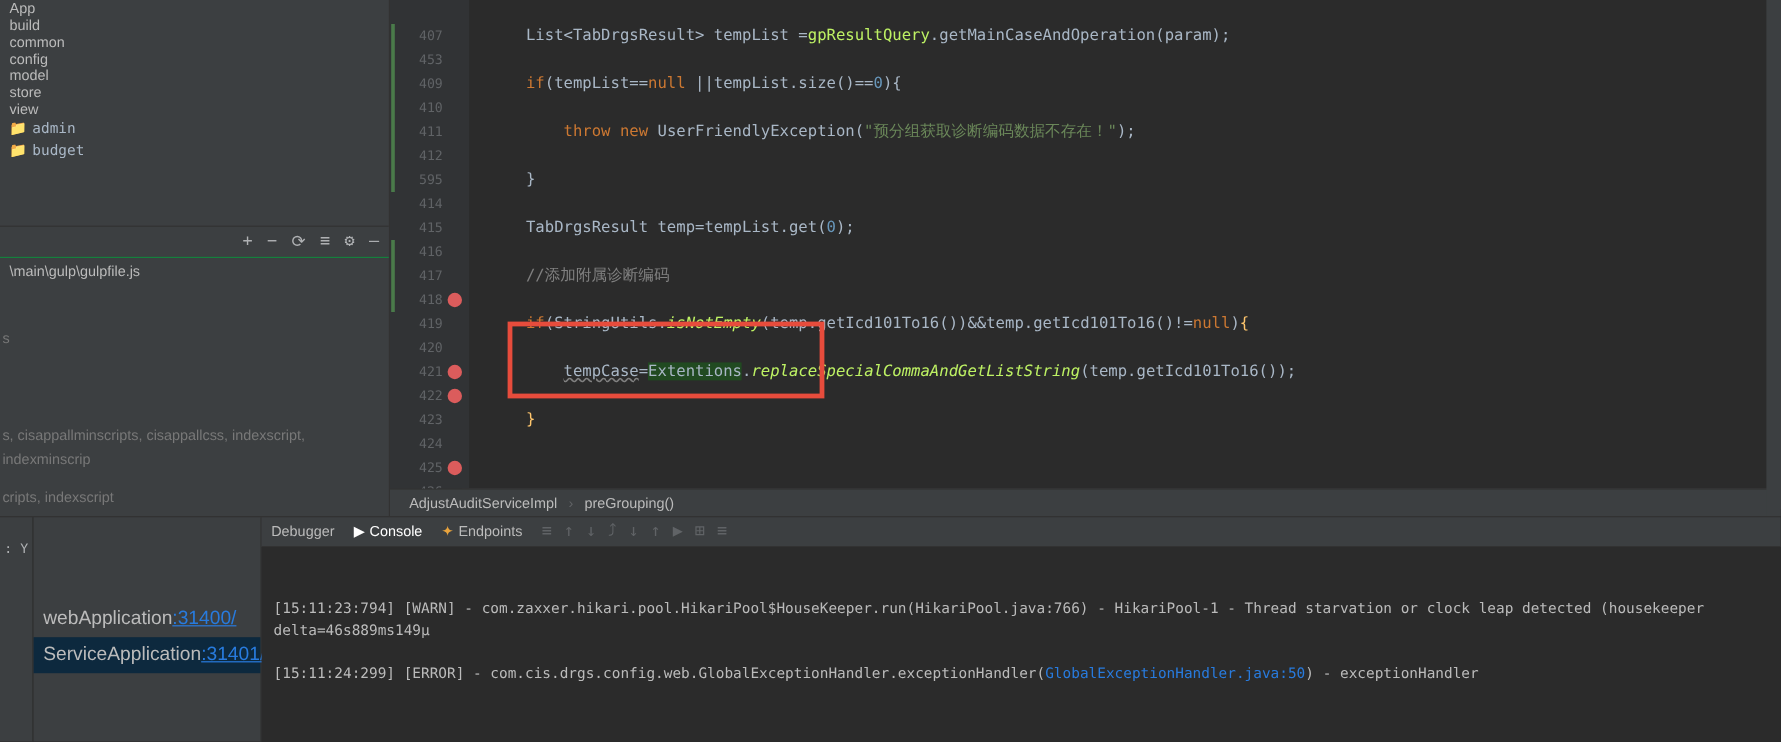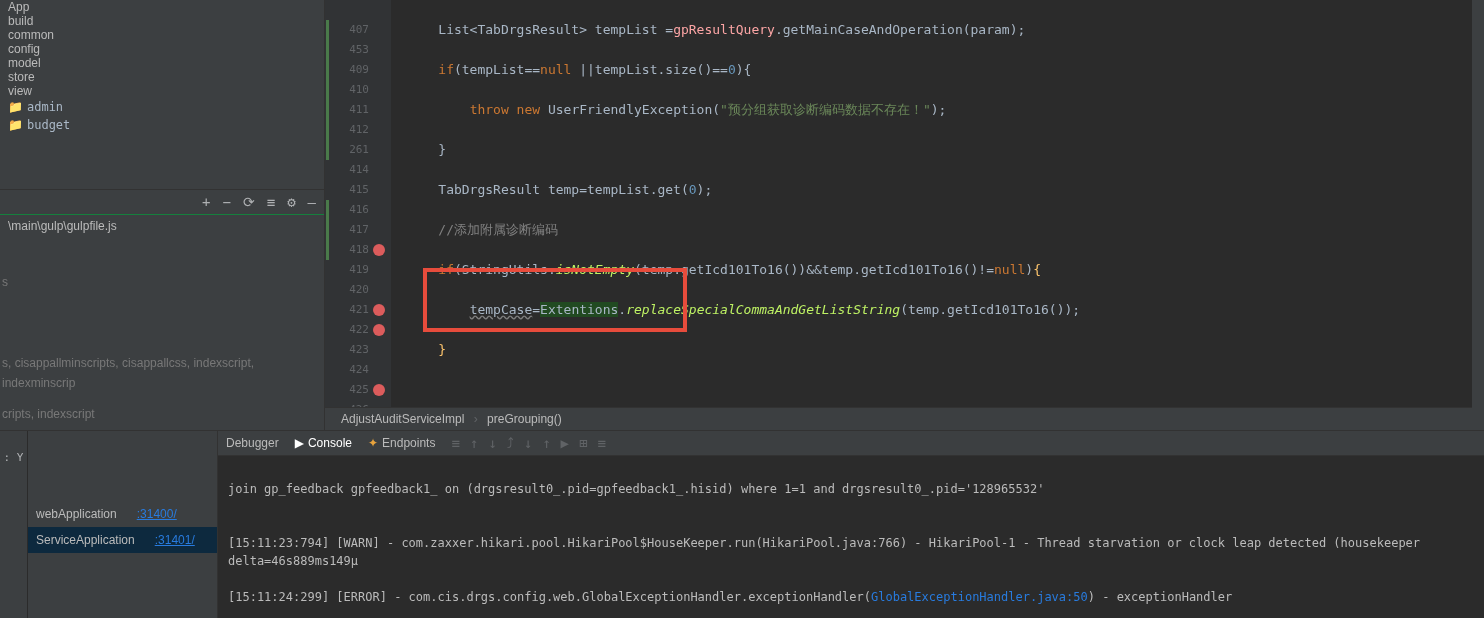--- a/index.html
+++ b/index.html
@@ -112,21 +112,21 @@
 .code-line {
   height: 20px;
   padding-left: 16px;
 }
 .kw { color: #cc7832; }
 .str { color: #6a8759; }
 .num { color: #6897bb; }
 .static-m { color: #bef264; font-style: italic; }
 .comment { color: #808080; }
 .ident-u { text-decoration: underline wavy #808080; }
-.field { color: #fca5a5; }
+.field { color: #bef264; }
 .hl-green { background: #214a21; }
 .red-border-box {
   position: absolute;
   border: 4px solid #e74c3c;
   pointer-events: none;
 }
 .breadcrumb {
   padding: 4px 16px;
   background: #3c3f41;
   color: #bbbbbb;
@@ -151,24 +151,24 @@
 }
 .debug-left {
   width: 190px;
   background: #3c3f41;
   border-right: 1px solid #323232;
   padding-top: 10px;
 }
 .debug-tab-vertical {
   padding: 6px 8px;
   font-family: -apple-system, 'Segoe UI', sans-serif;
-  font-size: 12px;
-  color: #bbbbbb;
-  display: flex;
-  gap: 20px;
+  font-size: 16px;
+  color: #bbbbbb;
+  display: flex;
+  gap: 0;
   align-items: center;
 }
 .debug-right {
   flex: 1;
   display: flex;
   flex-direction: column;
 }
 .debug-tabs {
   display: flex;
   align-items: center;
@@ -261,21 +261,21 @@
   <div class="editor-area">
     <div class="code-container">
       <div class="gutter">
         <div class="gutter-line"></div>
         <div class="gutter-line">407</div>
         <div class="gutter-line">453</div>
         <div class="gutter-line">409</div>
         <div class="gutter-line">410</div>
         <div class="gutter-line">411</div>
         <div class="gutter-line">412</div>
-        <div class="gutter-line">261</div>
+        <div class="gutter-line">595</div>
         <div class="gutter-line">414</div>
         <div class="gutter-line">415</div>
         <div class="gutter-line">416</div>
         <div class="gutter-line">417</div>
         <div class="gutter-line"><span>418</span><span class="breakpoint"></span></div>
         <div class="gutter-line">419</div>
         <div class="gutter-line">420</div>
         <div class="gutter-line"><span>421</span><span class="breakpoint"></span></div>
         <div class="gutter-line"><span>422</span><span class="breakpoint"></span></div>
         <div class="gutter-line">423</div>
@@ -353,21 +353,20 @@
         <span>↓</span>
         <span>⤴</span>
         <span>↓</span>
         <span>↑</span>
         <span>▶</span>
         <span>⊞</span>
         <span>≡</span>
       </span>
     </div>
     <div class="console-output">
-<div>join gp_feedback gpfeedback1_ on (drgsresult0_.pid=gpfeedback1_.hisid) where 1=1 and drgsresult0_.pid='128965532'</div>
 <div></div>
 <div class="log-warn">[15:11:23:794] [WARN] - com.zaxxer.hikari.pool.HikariPool$HouseKeeper.run(HikariPool.java:766) - HikariPool-1 - Thread starvation or clock leap detected (housekeeper delta=46s889ms149µ</div>
 <div class="log-error"><span>[15:11:24:299] [ERROR] - com.cis.drgs.config.web.GlobalExceptionHandler.exceptionHandler(</span><span class="log-link">GlobalExceptionHandler.java:50</span><span>) - exceptionHandler</span></div>
 
 
 
     </div>
   </div>
 </div>
 

